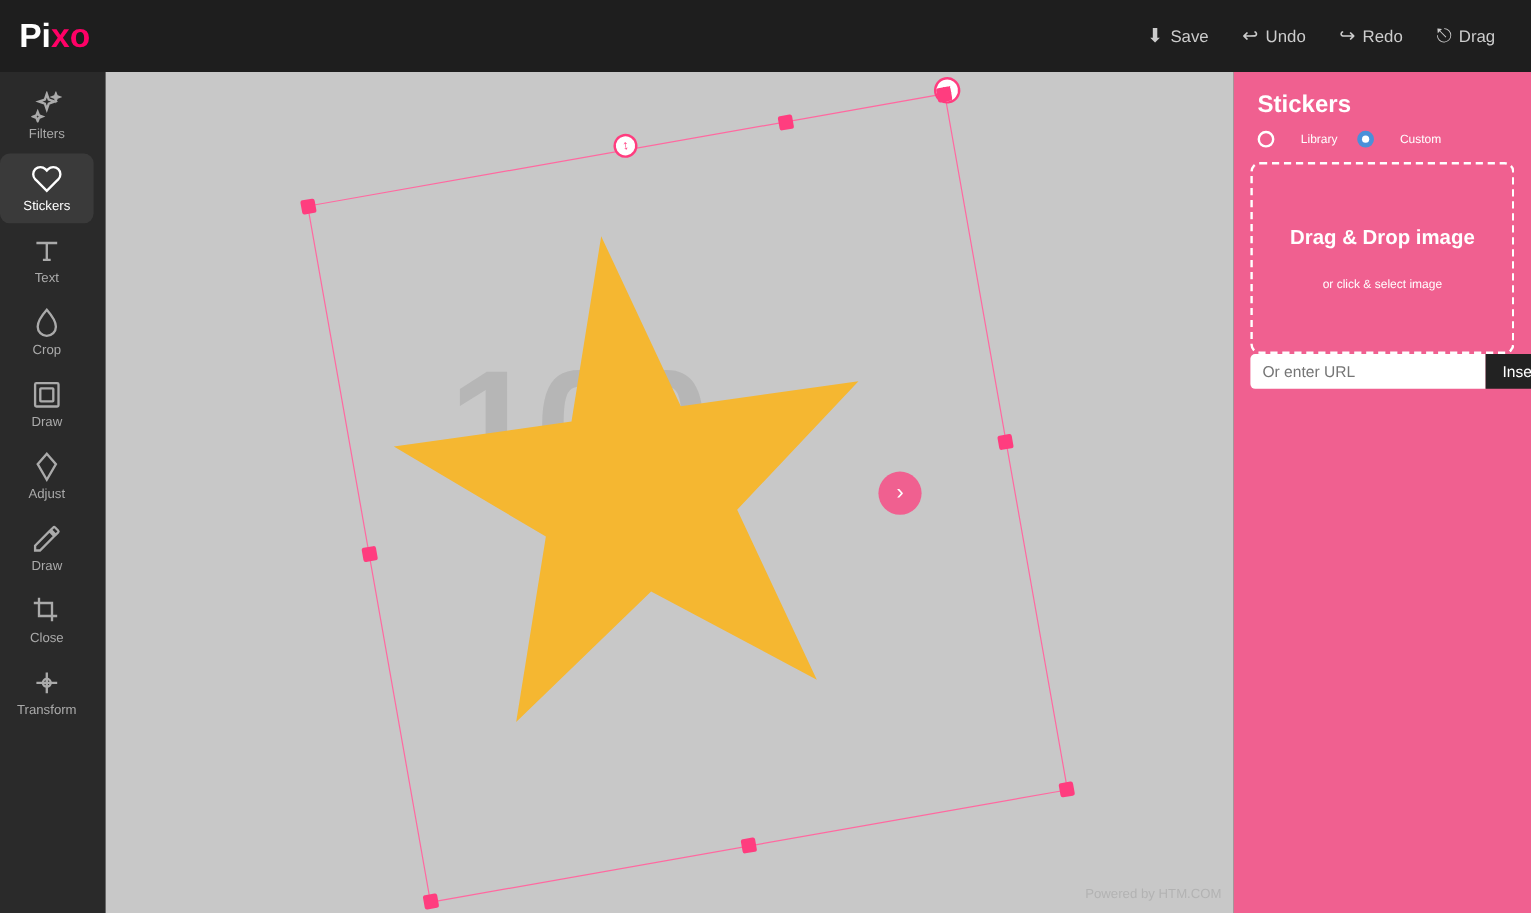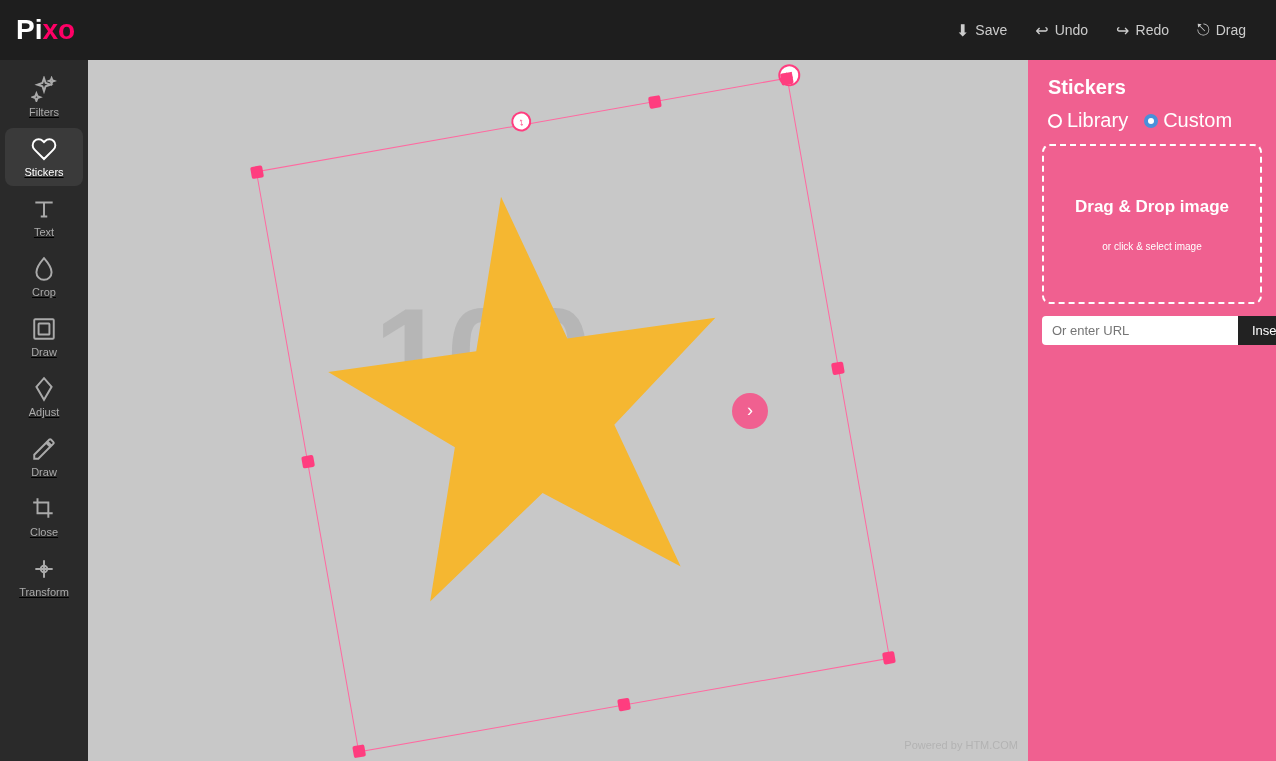--- a/index.html
+++ b/index.html
@@ -40,25 +40,24 @@
       flex: 1;
       overflow: hidden;
     }
 
     
     #sidebar {
       width: 88px;
       background: #2a2a2a;
       display: flex;
       flex-direction: column;
-      align-items: center;
+      align-items: flex-start;
       padding: 8px 0;
       gap: 2px;
       flex-shrink: 0;
-      text-decoration: underline;
     }
     .sidebar-item {
       display: flex;
       flex-direction: column;
       align-items: center;
       justify-content: center;
       width: 78px;
       padding: 8px 4px;
       border-radius: 8px;
       cursor: pointer;
@@ -181,23 +180,23 @@
     #panel-tabs {
       display: flex;
       align-items: center;
       padding: 0 20px 12px;
       gap: 16px;
     }
 
     .tab-radio {
       display: flex;
       align-items: center;
-      gap: 5px;
-      color: white;
-      font-size: 20px;
+      gap: 22px;
+      color: white;
+      font-size: 10px;
       cursor: pointer;
     }
     
     .radio-library {
       width: 14px;
       height: 14px;
       border-radius: 50%;
       border: 2px solid white;
       background: transparent;
     }
@@ -239,21 +238,21 @@
       font-weight: bold;
       margin-bottom: 4px;
     }
     #drop-zone-sub {
       font-size: 10px;
     }
 
     
     #url-row {
       display: flex;
-      margin: 12px 14px 0;
+      margin: 0 14px 0;
       gap: 0;
     }
     #url-input {
       flex: 1;
       padding: 7px 10px;
       border: none;
       border-radius: 4px 0 0 4px;
       font-size: 13px;
       background: white;
       color: #555;

